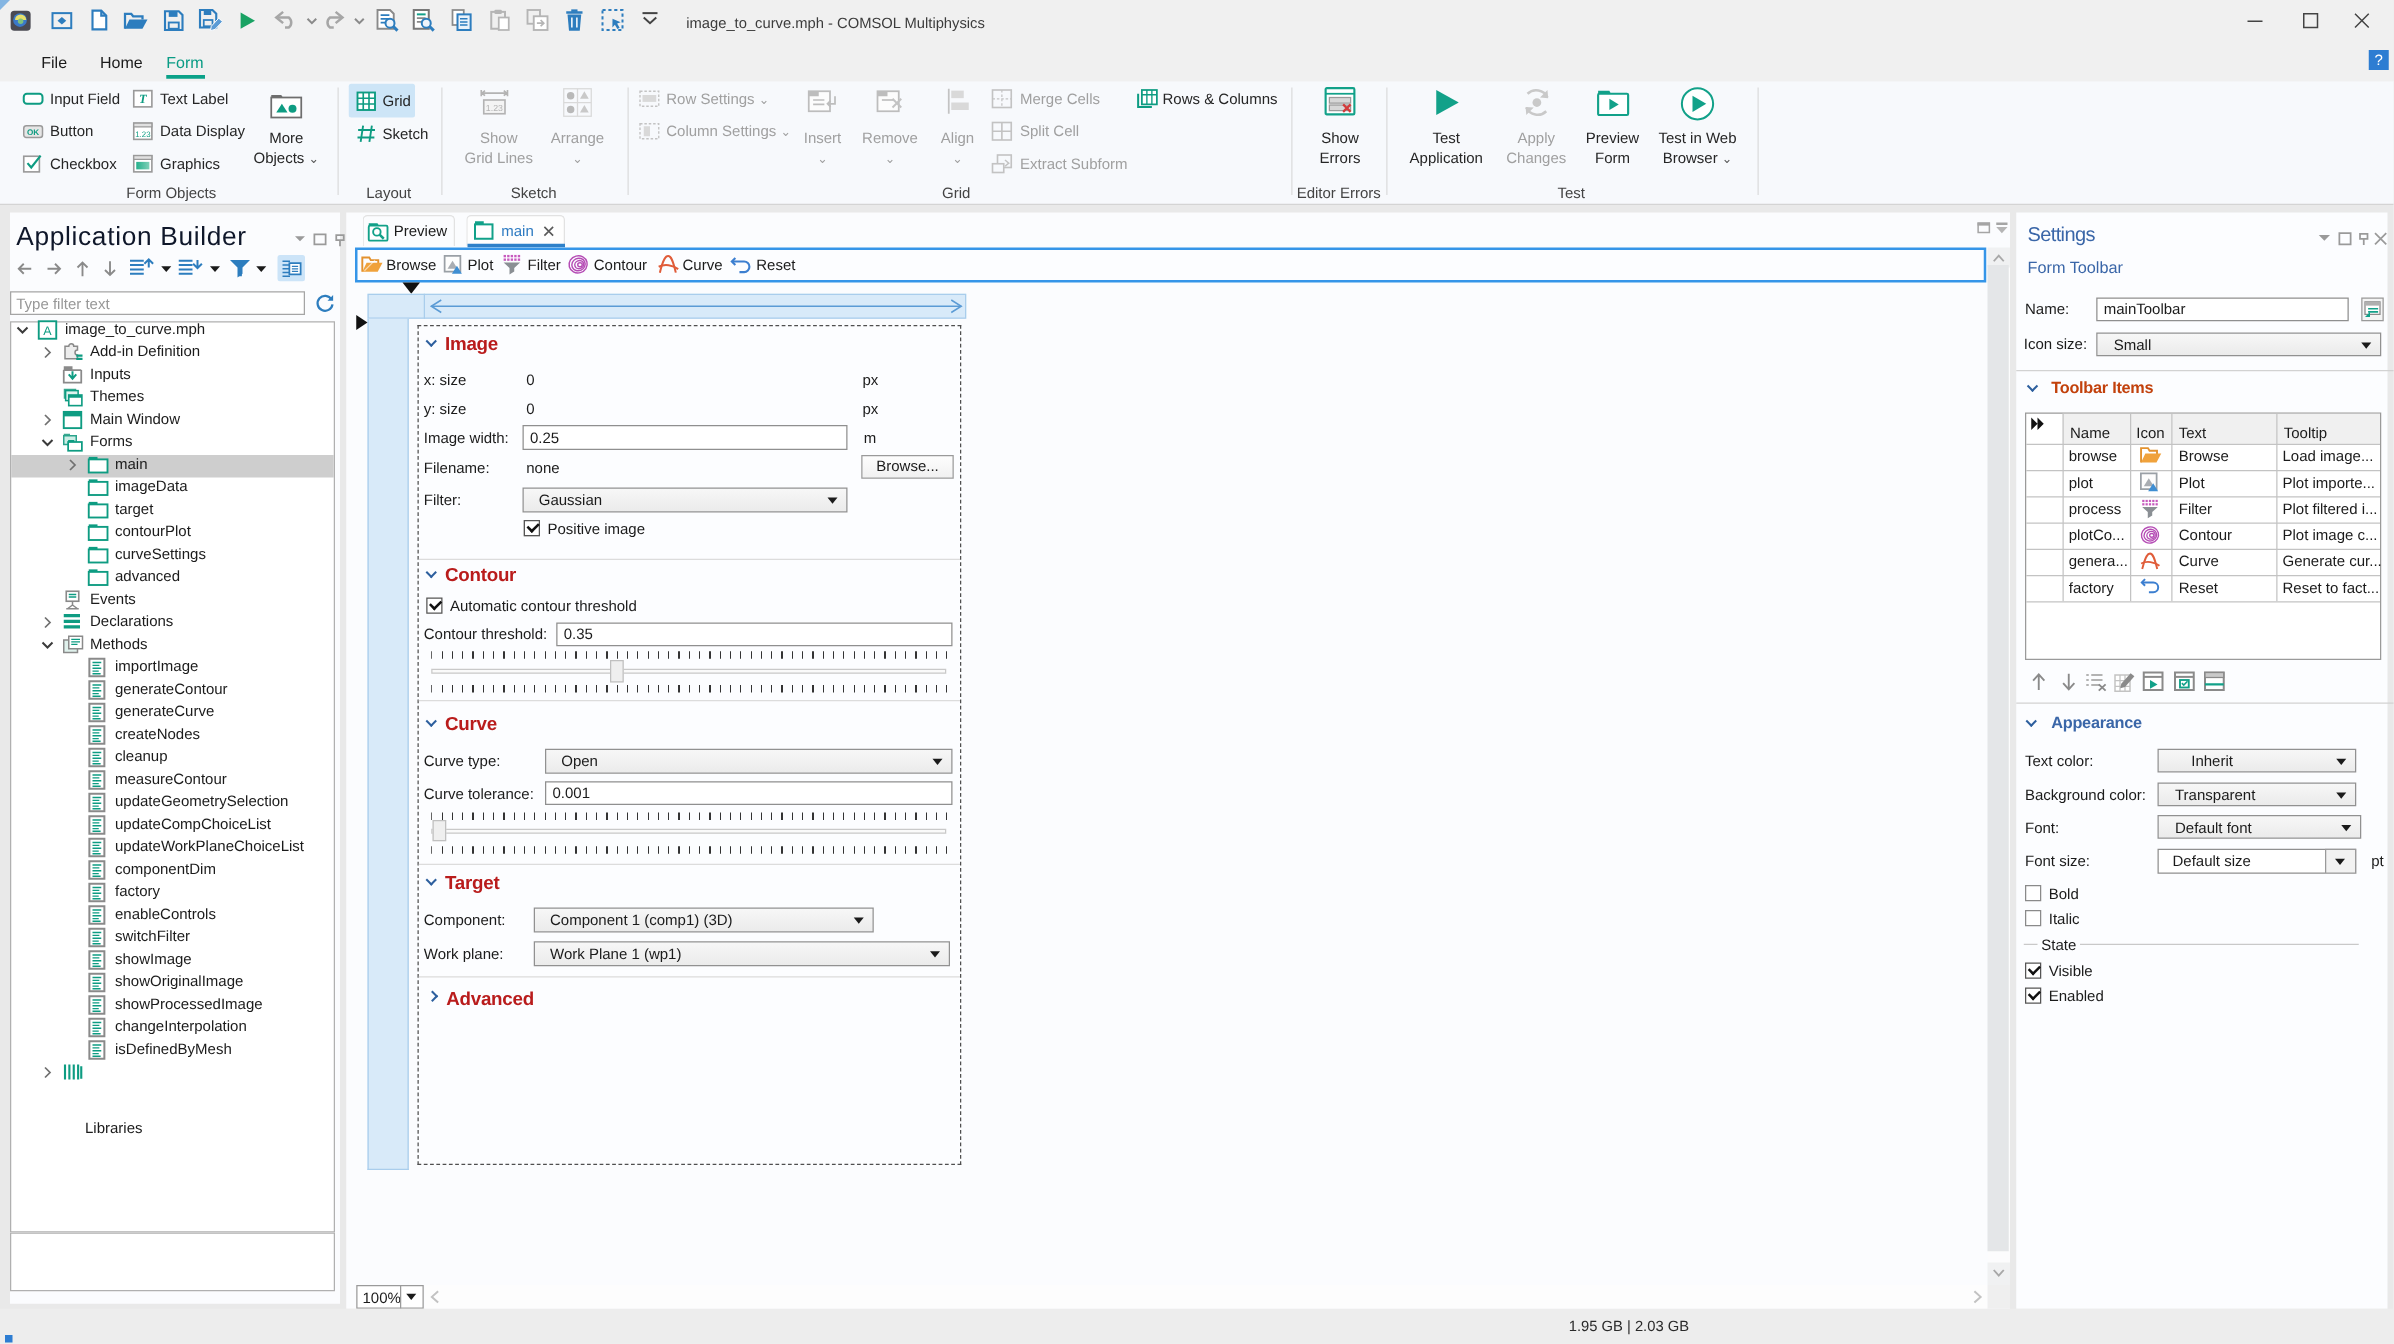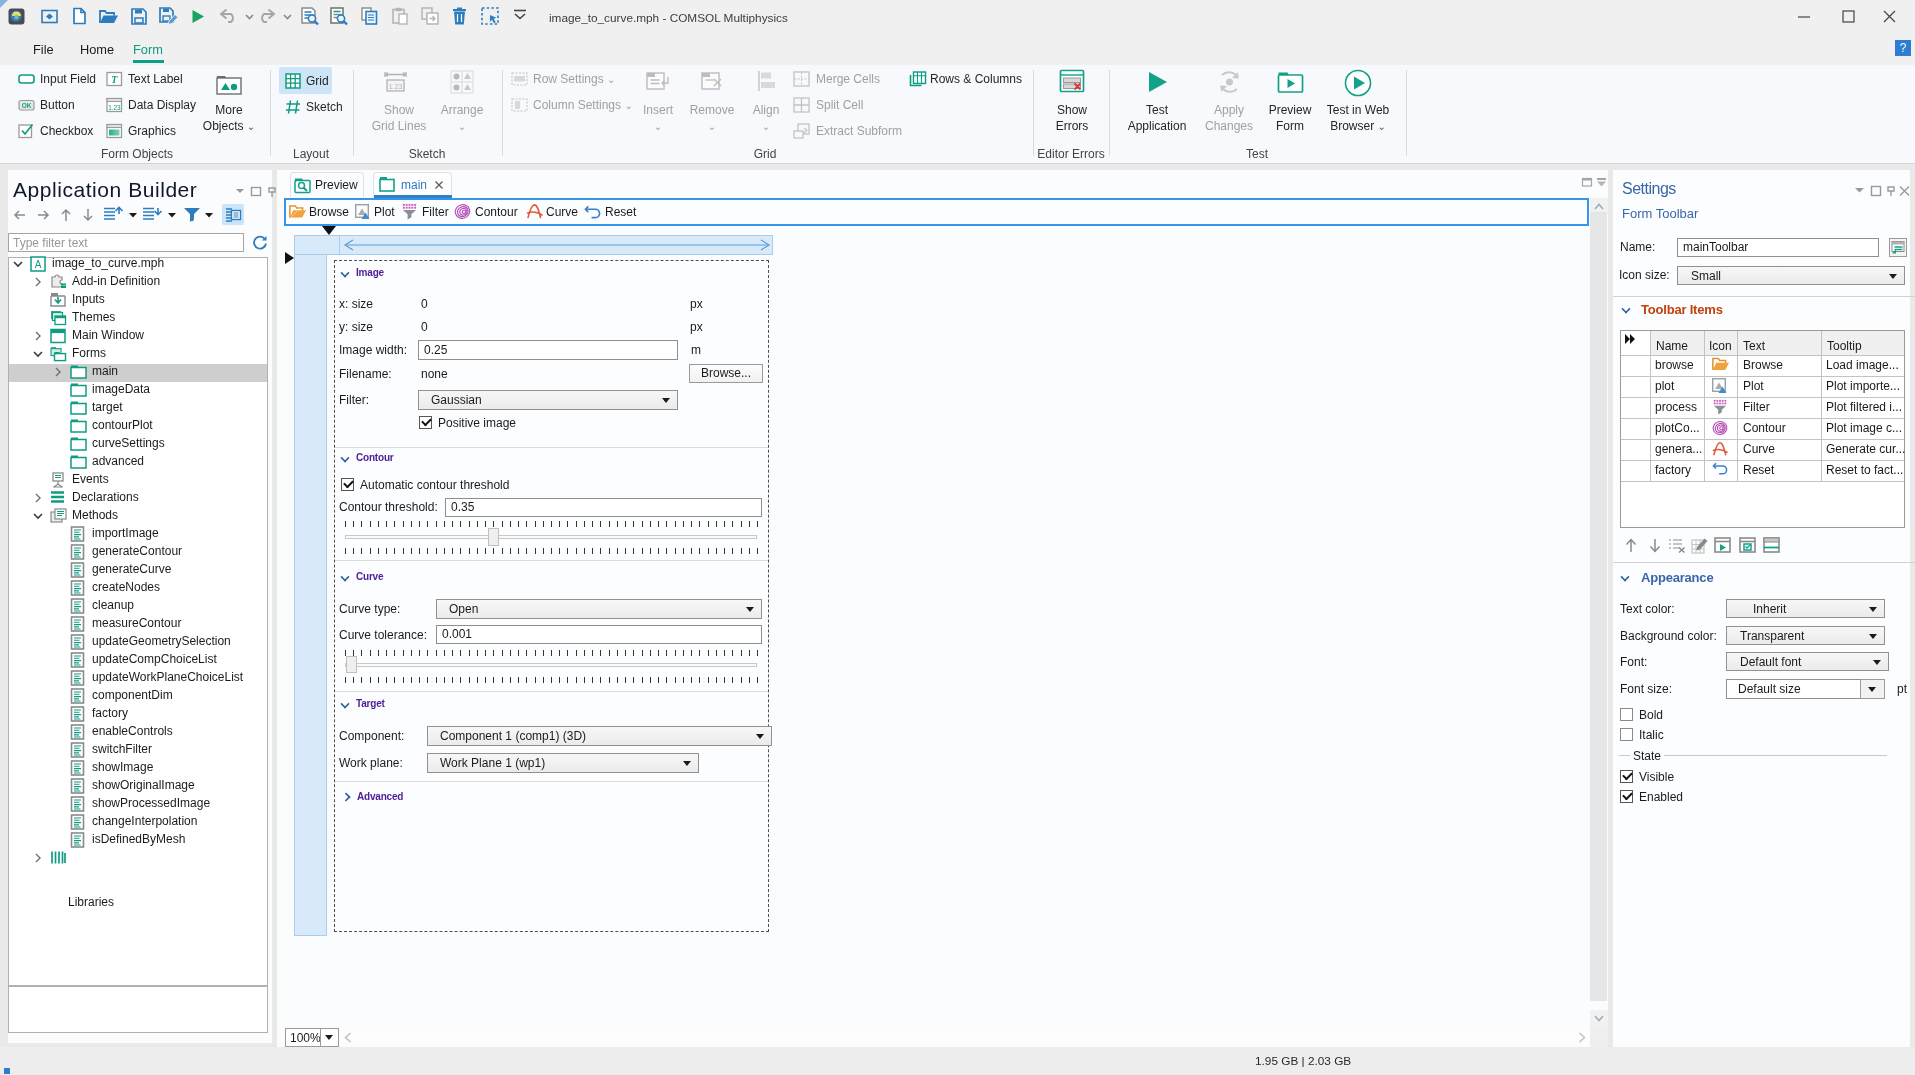--- a/index.html
+++ b/index.html
@@ -13,21 +13,21 @@
 .riblbl{position:absolute;font-size:12px;color:#262626;}
 .riblbl2{position:absolute;font-size:12px;color:#262626;text-align:center;line-height:15.5px;}
 .dis{color:#a0a0a0;}
 .sep{position:absolute;top:70px;width:1px;height:86px;background:#dcdcdc;}
 .inp{position:absolute;background:#fff;border:1px solid #8f8f8f;box-sizing:border-box;font-size:12px;font-family:"Liberation Sans",sans-serif;}
 .cmb{position:absolute;background:linear-gradient(#f7f7f7,#ebebeb);border:1px solid #919191;box-sizing:border-box;font-size:12px;}
 .cmb .v{position:absolute;left:12px;top:50%;transform:translateY(-50%);}
 .cmb .ar{position:absolute;right:7px;top:50%;margin-top:-2px;width:0;height:0;border-left:4.5px solid transparent;border-right:4.5px solid transparent;border-top:5px solid #1b1b1b;}
 .cb{position:absolute;width:13px;height:13px;background:#fff;border:1px solid #8a8a8a;box-sizing:border-box;}
 .chk:after{content:"";position:absolute;left:2px;top:1px;width:7px;height:4px;border-left:2px solid #111;border-bottom:2px solid #111;transform:rotate(-45deg);}
-.sech{position:absolute;font-size:10px;font-weight:bold;color:#4c1d95;letter-spacing:-0.2px;}
+.sech{position:absolute;font-size:15px;font-weight:bold;color:#b91c1c;letter-spacing:-0.2px;}
 .chev{position:absolute;width:8px;height:8px;}
 .chev:after{content:"";position:absolute;left:0;top:0;width:6px;height:6px;border-right:2px solid #2d5f9e;border-bottom:2px solid #2d5f9e;transform:rotate(45deg) scale(.8);}
 .chevr:after{transform:rotate(-45deg) scale(.8);}
 </style>
 </head>
 <body>
 
 <div class="a" style="left:0;top:0;width:1915px;height:65px;background:#f0f0f0;"></div>
 <svg class="a" style="left:0;top:0" width="8" height="8" viewBox="0 0 8 8">
     <path d="M0 0 L8 0 0 8z" fill="#3c8dd9" opacity="0.6"></path>
@@ -701,26 +701,26 @@
 <div class="inp" style="left:436px;top:625px;width:326px;height:19px;"></div>
 <div class="tx" style="left:442px;top:627px;">0.001</div>
 <div class="a" style="left:345px;top:650px;width:413px;height:6px;background:repeating-linear-gradient(90deg,#333 0 1px,transparent 1px 8.24px);"></div>
 <div class="a" style="left:345px;top:663px;width:412px;height:4px;background:#fafafa;border:1px solid #c9c9c9;box-sizing:border-box;"></div>
 <div class="a" style="left:346px;top:656px;width:11px;height:17px;background:#efefef;border:1px solid #c0c0c0;box-sizing:border-box;"></div>
 <div class="a" style="left:345px;top:677px;width:413px;height:6px;background:repeating-linear-gradient(90deg,#333 0 1px,transparent 1px 8.24px);"></div>
 
 <div class="chev" style="left:341px;top:700px;"></div>
 <div class="sech" style="left:356px;top:698px;">Target</div>
 <div class="tx" style="left:339px;top:729px;">Component:</div>
-<div class="cmb" style="left:427px;top:726px;width:345px;height:20px;">
+<div class="cmb" style="left:427px;top:726px;width:272px;height:20px;">
     <span class="v">Component 1 (comp1) (3D)</span>
     <span class="ar"></span>
   </div>
 <div class="tx" style="left:339px;top:756px;">Work plane:</div>
-<div class="cmb" style="left:427px;top:753px;width:272px;height:20px;padding-left:40px;">
+<div class="cmb" style="left:427px;top:753px;width:333px;height:20px;padding-left:40px;">
     <span class="v">Work Plane 1 (wp1)</span>
     <span class="ar"></span>
   </div>
 
 <div class="chev chevr" style="left:342px;top:793px;"></div>
 <div class="sech" style="left:357px;top:791px;">Advanced</div>
 
 <div class="a" style="left:285px;top:1028px;width:54px;height:19px;background:#fff;border:1px solid #9a9a9a;box-sizing:border-box;"></div>
 <div class="tx" style="left:290px;top:1031px;font-size:12px;">100%</div>
 <div class="a" style="left:320px;top:1028px;width:1px;height:19px;background:#9a9a9a;"></div>

